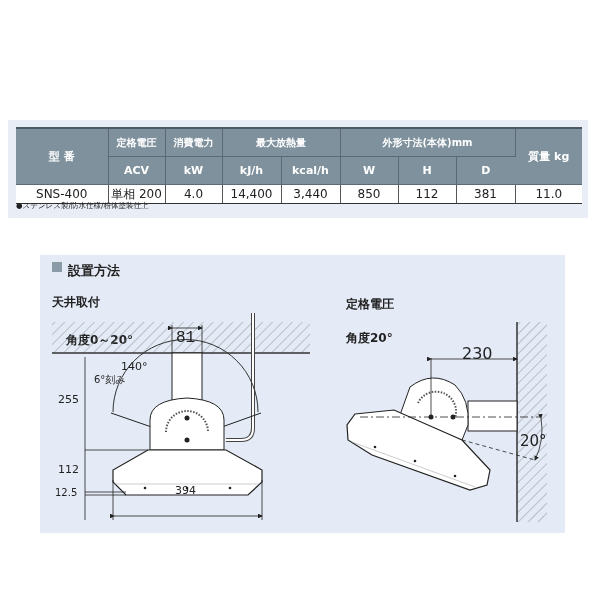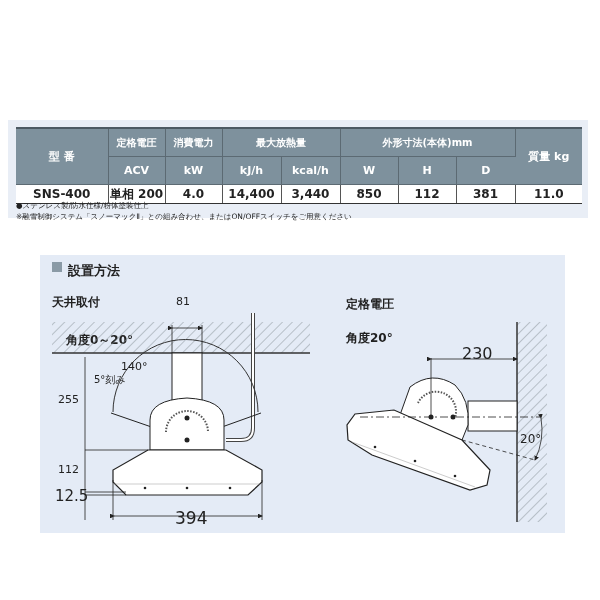--- a/index.html
+++ b/index.html
@@ -7,21 +7,21 @@
          font-family: "DejaVu Sans", "Liberation Sans", sans-serif; color:#222; }
   .spec-panel { position:absolute; left:8px; top:120px; width:580px; height:98px; background:#e9eef6; }
   table.spec { position:absolute; left:16px; top:127px; width:566px; border-collapse:collapse;
                table-layout:fixed; font-size:11px; }
   table.spec th { background:#7e919d; color:#ffffff; font-weight:bold; height:19px; padding:4px;
                   border-right:1px solid #5c6a73; border-bottom:1px solid #5c6a73; text-align:center;
                   font-size:10px; }
   table.spec tr.row-top th { border-top:2px solid #4d5a63; }
   table.spec th.tall { font-size:11px; }
   table.spec td { background:#ffffff; height:18px; padding:0; text-align:center; font-size:12px;
-                  border-right:1px solid #555; border-bottom:1px solid #333; color:#222;font-weight:bold; }
+                  border-right:1px solid #555; border-bottom:1px solid #333; color:#222; }
   table.spec td:last-child, table.spec th:last-child { border-right:none; }
   .notes { position:absolute; left:16px; top:200px; font-size:7.5px; line-height:11px; color:#222; }
   .install-panel { position:absolute; left:40px; top:255px; width:525px; height:278px; background:#e4ebf6; }
   .sec-title { position:absolute; left:52px; top:262px; font-size:13px; font-weight:bold; color:#222; display:flex; align-items:flex-start; }
   .sq { width:10px; height:10px; background:#8a9aa6; display:inline-block; margin-right:6px; }
   .sub-title { position:absolute; font-size:12px; font-weight:bold; color:#222; }
   .angle-label { position:absolute; font-size:12px; font-weight:bold; color:#222;text-align:right; }
   svg.drw { position:absolute; left:0; top:0; }
 </style>
 </head>
@@ -68,21 +68,20 @@
     <td>850</td>
     <td>112</td>
     <td>381</td>
     <td>11.0</td>
   </tr>
 </tbody>
   </table>
 
 <div class="notes">
   <div>●ステンレス製/防水仕様/粉体塗装仕上</div>
-  <div>※融雪制御システム「スノーマックⅡ」との組み合わせ、またはON/OFFスイッチをご用意ください</div>
 </div>
 
 <div class="install-panel"></div>
 
 <div class="sec-title">
   <span class="sq"></span>
   <span>設置方法</span>
 </div>
 
 <div class="sub-title" style="left:52px;top:294px;">天井取付</div>
@@ -154,21 +153,21 @@
     <line x1="360" y1="417" x2="540" y2="417" stroke="#222" stroke-width="0.8" stroke-dasharray="8,3,2,3"></line>
     <line x1="462" y1="440" x2="535" y2="460" stroke="#222" stroke-width="0.8" stroke-dasharray="4,3"></line>
     <circle cx="431" cy="417" r="2.5" fill="#222"></circle>
       <circle cx="453" cy="417" r="2.5" fill="#222"></circle>
     <line x1="431" y1="358" x2="431" y2="417" stroke="#222" stroke-width="0.8"></line>
     <line x1="431" y1="359" x2="517" y2="359" stroke="#222" stroke-width="0.8" marker-start="url(#arr)" marker-end="url(#arr)"></line>
     <path d="M541,418 A70,70 0 0 1 535,460" fill="none" stroke="#222" stroke-width="0.8" marker-start="url(#arr)" marker-end="url(#arr)"></path>
   </g>
 </svg>
 
-<div style="position:absolute;left:176px;top:295px;font-size:11px;">81</div>
+<div style="position:absolute;left:176px;top:329px;font-size:16px;font-family:Liberation Mono, monospace;">81</div>
 <div style="position:absolute;left:121px;top:360px;font-size:11px;">140°</div>
-<div style="position:absolute;left:94px;top:373px;font-size:10px;">5°刻み</div>
+<div style="position:absolute;left:94px;top:373px;font-size:10px;">6°刻み</div>
 <div style="position:absolute;left:58px;top:393px;font-size:11px;text-align:right;">255</div>
 <div style="position:absolute;left:58px;top:463px;font-size:11px;">112</div>
-<div style="position:absolute;left:55px;top:487px;font-size:15px;">12.5</div>
-<div style="position:absolute;left:175px;top:508px;font-size:17px;">394</div>
+<div style="position:absolute;left:55px;top:487px;font-size:10px;">12.5</div>
+<div style="position:absolute;left:175px;top:484px;font-size:11px;">394</div>
 <div style="position:absolute;left:462px;top:344px;font-size:16px;">230</div>
-<div style="position:absolute;left:520px;top:432px;font-size:12px;">20°</div>
+<div style="position:absolute;left:520px;top:432px;font-size:15px;">20°</div>
 
 </body></html>

